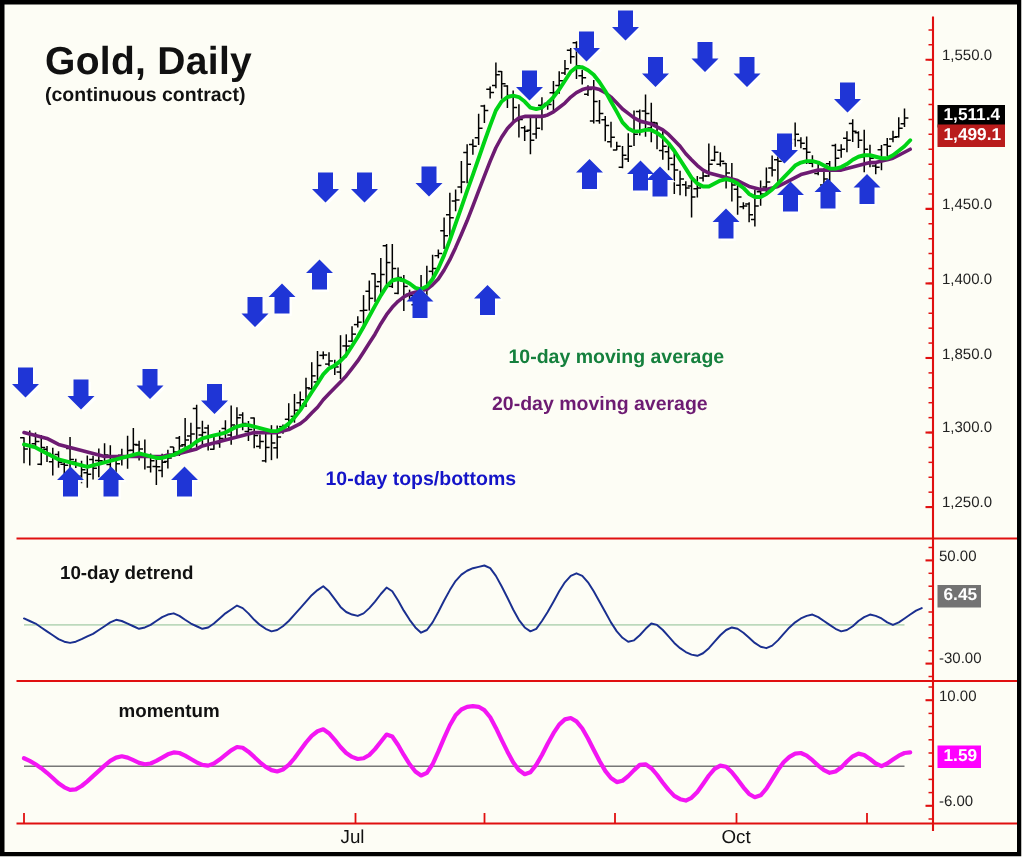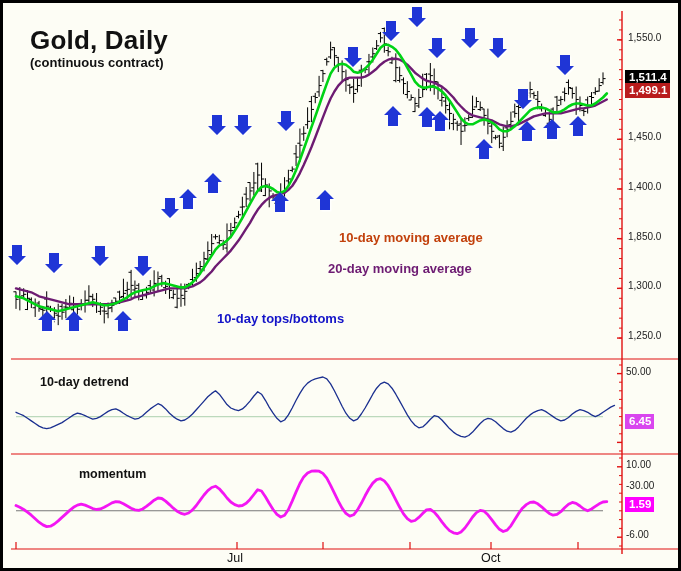--- a/index.html
+++ b/index.html
@@ -5,21 +5,21 @@
   html,body{margin:0;padding:0;background:#fff;}
   body{font-family:"Liberation Sans",sans-serif;}
   #root{position:relative;width:681px;height:571px;background:#fdfdf5;
         border:3px solid #000;box-sizing:border-box;overflow:hidden;padding-left:20px;}
   .plot{position:absolute;left:0;top:0;width:681px;height:571px;}
   svg{display:block;}
   .ttl{position:absolute;font-weight:bold;color:#111;}
   #title{left:27px;top:22px;font-size:26px;letter-spacing:.2px;}
   #subtitle{left:27px;top:52px;font-size:13px;}
   .lbl{position:absolute;font-weight:bold;font-size:13px;white-space:nowrap;}
-  #lbl-ma10{left:336px;top:227px;color:#c2410c;}
+  #lbl-ma10{left:336px;top:227px;color:#15803d;}
   #lbl-ma20{left:325px;top:258px;color:#6d1b72;}
   #lbl-tops{left:214px;top:308px;color:#1414c8;}
   #lbl-detrend{left:37px;top:372px;color:#111;font-size:12.5px;}
   #lbl-momentum{left:43px;top:464px;color:#111;font-size:12.5px;margin-left:33px;}
   .axlbl{position:absolute;font-size:10px;color:#222;white-space:nowrap;}
   .xlbl{position:absolute;font-size:12.5px;color:#111;}
   .badge{position:absolute;font-size:11.5px;font-weight:bold;
          padding:1px 3px 1px 4px;white-space:nowrap;line-height:13px;}
 </style>
 </head>
@@ -660,23 +660,23 @@
   <div class="lbl" id="lbl-momentum">momentum</div>
 
   <div id="axis-labels">
       <div class="axlbl" style="left: 625px; top: 28.8507px;">1,550.0</div>
       <div class="axlbl" style="left: 625px; top: 128.254px;">1,450.0</div>
       <div class="axlbl" style="left: 625px; top: 177.955px;">1,400.0</div>
       <div class="axlbl" style="left: 625px; top: 227.657px;">1,850.0</div>
       <div class="axlbl" style="left: 625px; top: 277.358px;">1,300.0</div>
       <div class="axlbl" style="left: 625px; top: 327.06px;">1,250.0</div>
       <div class="axlbl" style="left: 623px; top: 362.6px;">50.00</div>
-      <div class="axlbl" style="left: 623px; top: 431.4px; margin-top: 46px;">-30.00</div>
+      <div class="axlbl" style="left: 623px; top: 431.4px;">-30.00</div>
       <div class="axlbl" style="left: 623px; top: 455.8px;">10.00</div>
       <div class="axlbl" style="left: 623px; top: 526.2px;">-6.00</div>
       <div class="badge" style="left: 622px; top: 67.2203px; background: rgb(0, 0, 0); color: rgb(255, 255, 255);">1,511.4</div>
       <div class="badge" style="left: 622px; top: 80.4469px; background: #b91c1c; color: rgb(255, 255, 255);">1,499.1</div>
-      <div class="badge" style="left: 622px; top: 411px; background: #d946ef; color: rgb(255, 255, 255);">6.45</div>
+      <div class="badge" style="left: 622px; top: 387px; background: #737373; color: rgb(255, 255, 255);">6.45</div>
       <div class="badge" style="left: 622px; top: 493.804px; background: rgb(255, 0, 255); color: rgb(255, 255, 255);">1.59</div>
       <div class="xlbl" style="left: 224px; top: 548px;">Jul</div>
       <div class="xlbl" style="left: 478px; top: 548px;">Oct</div>
     </div>
 </div>
 
 </body></html>

